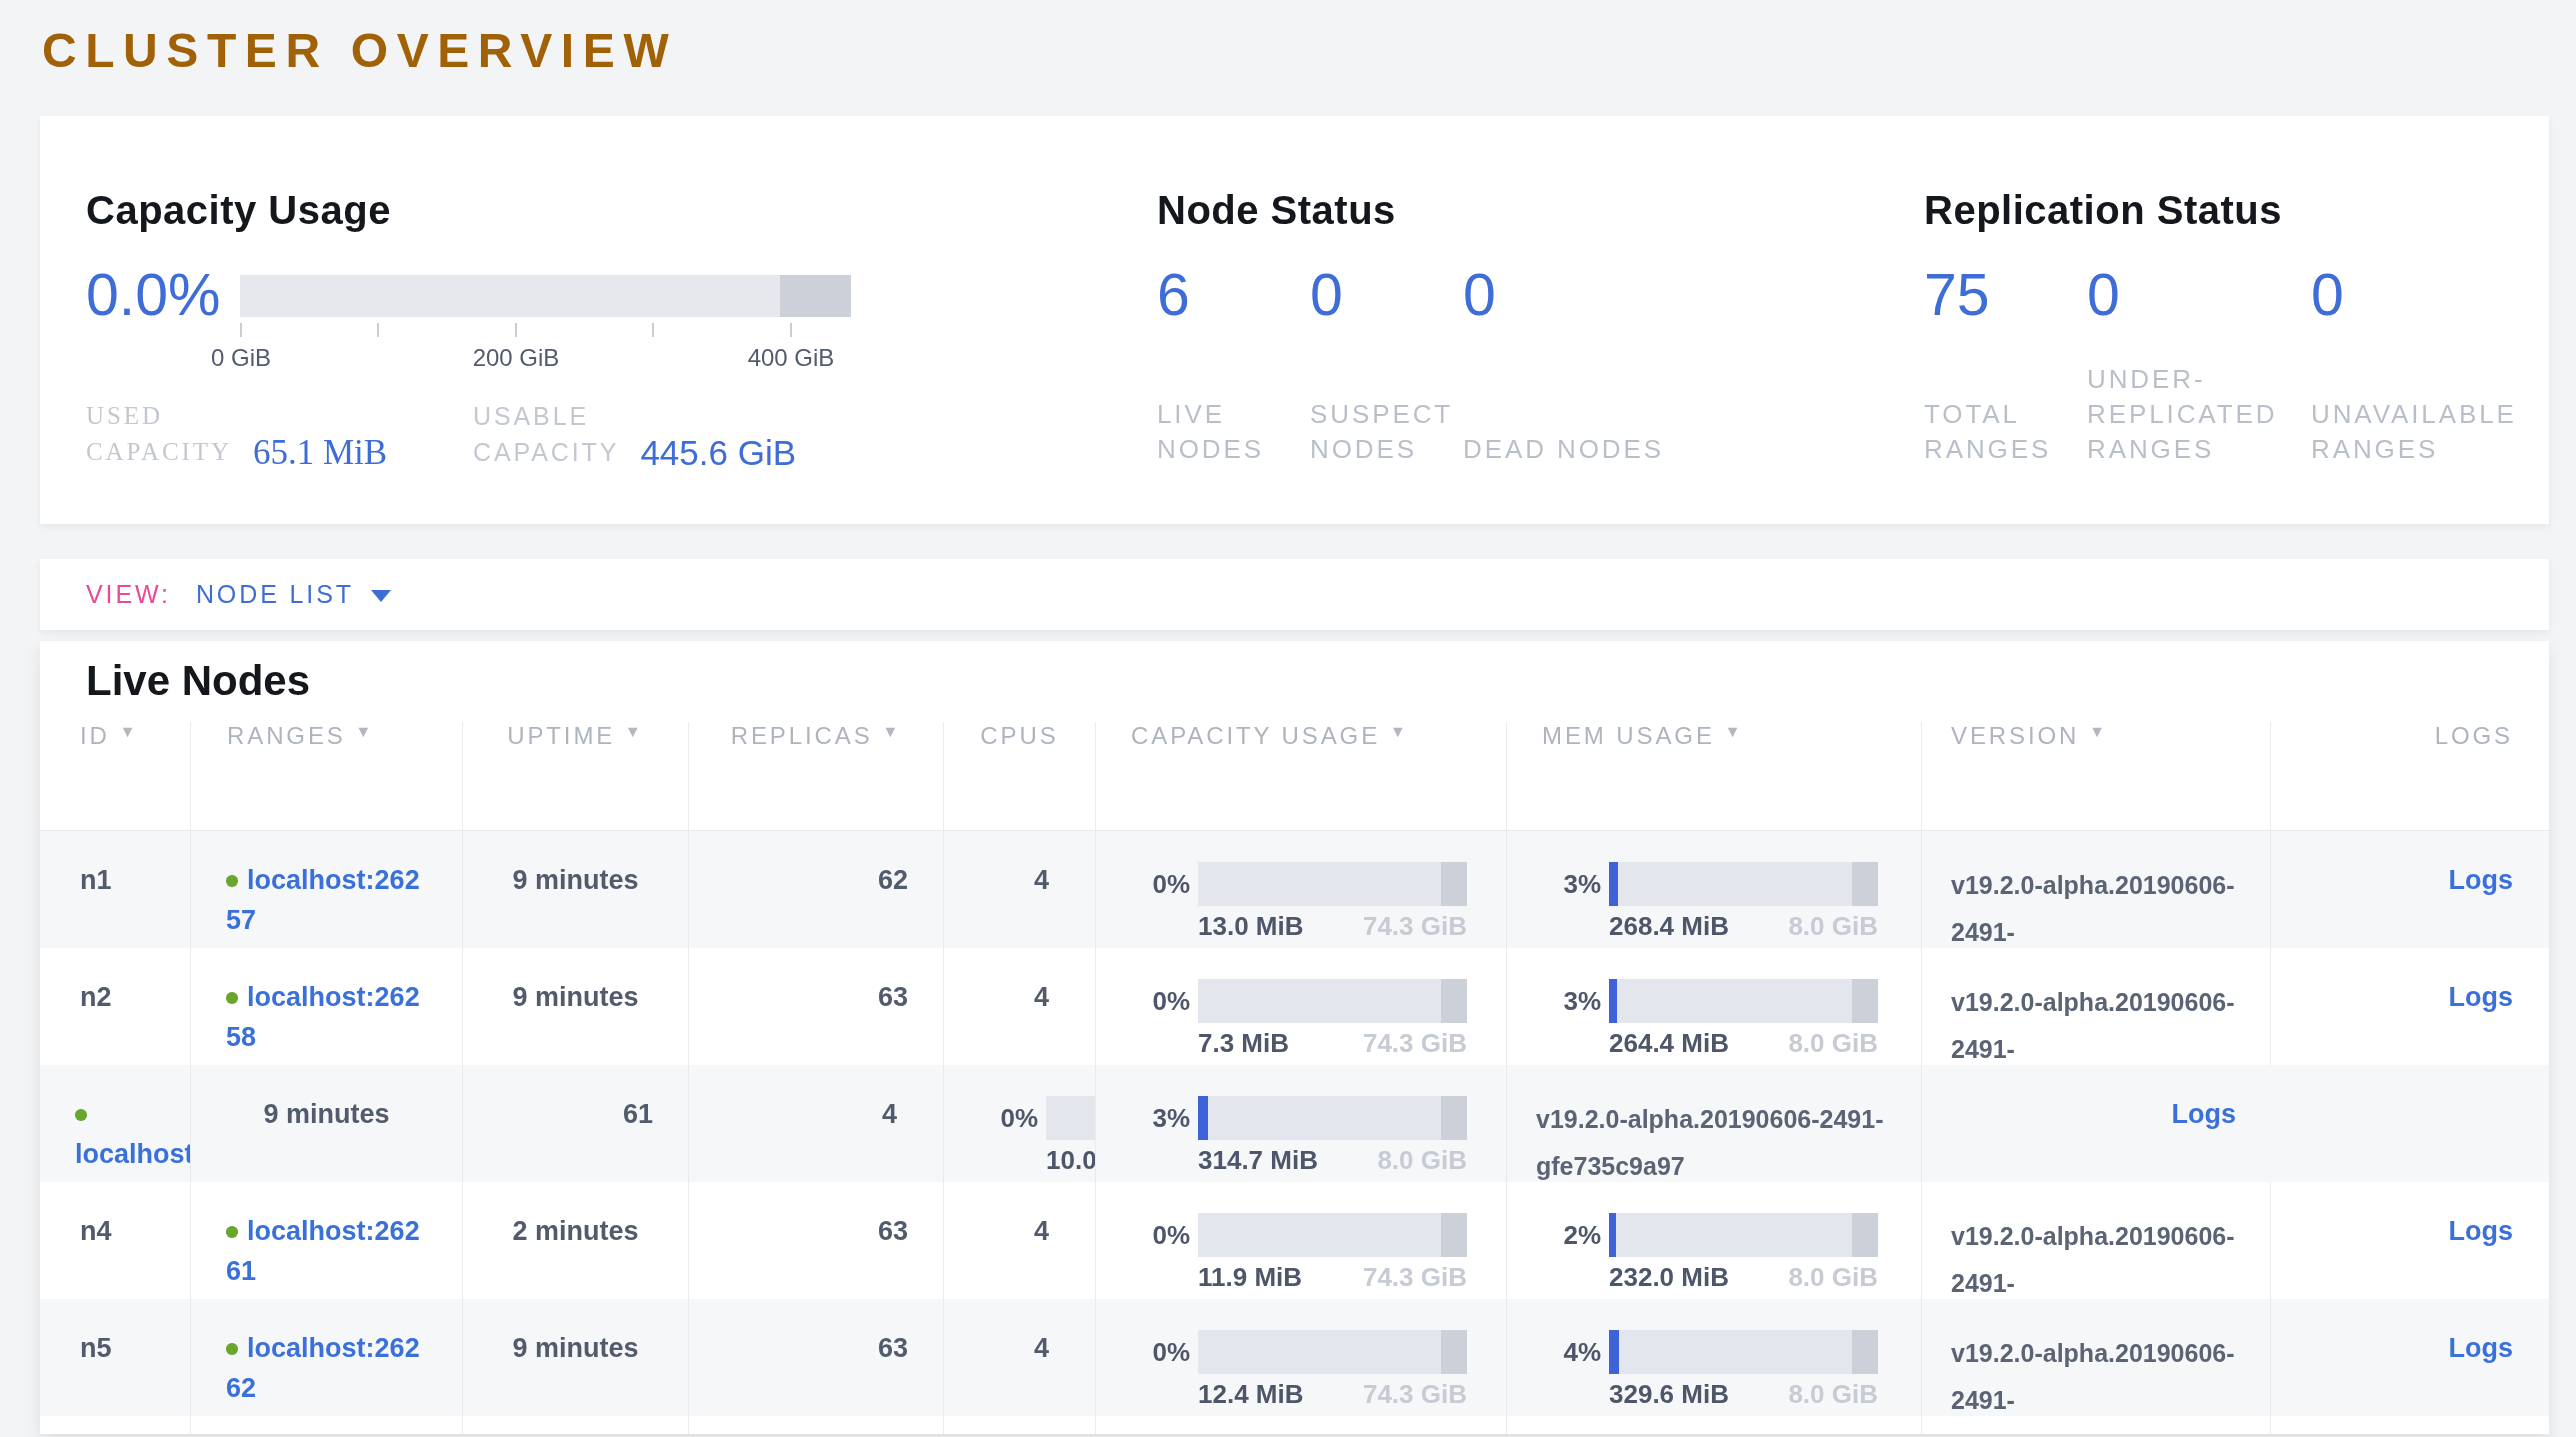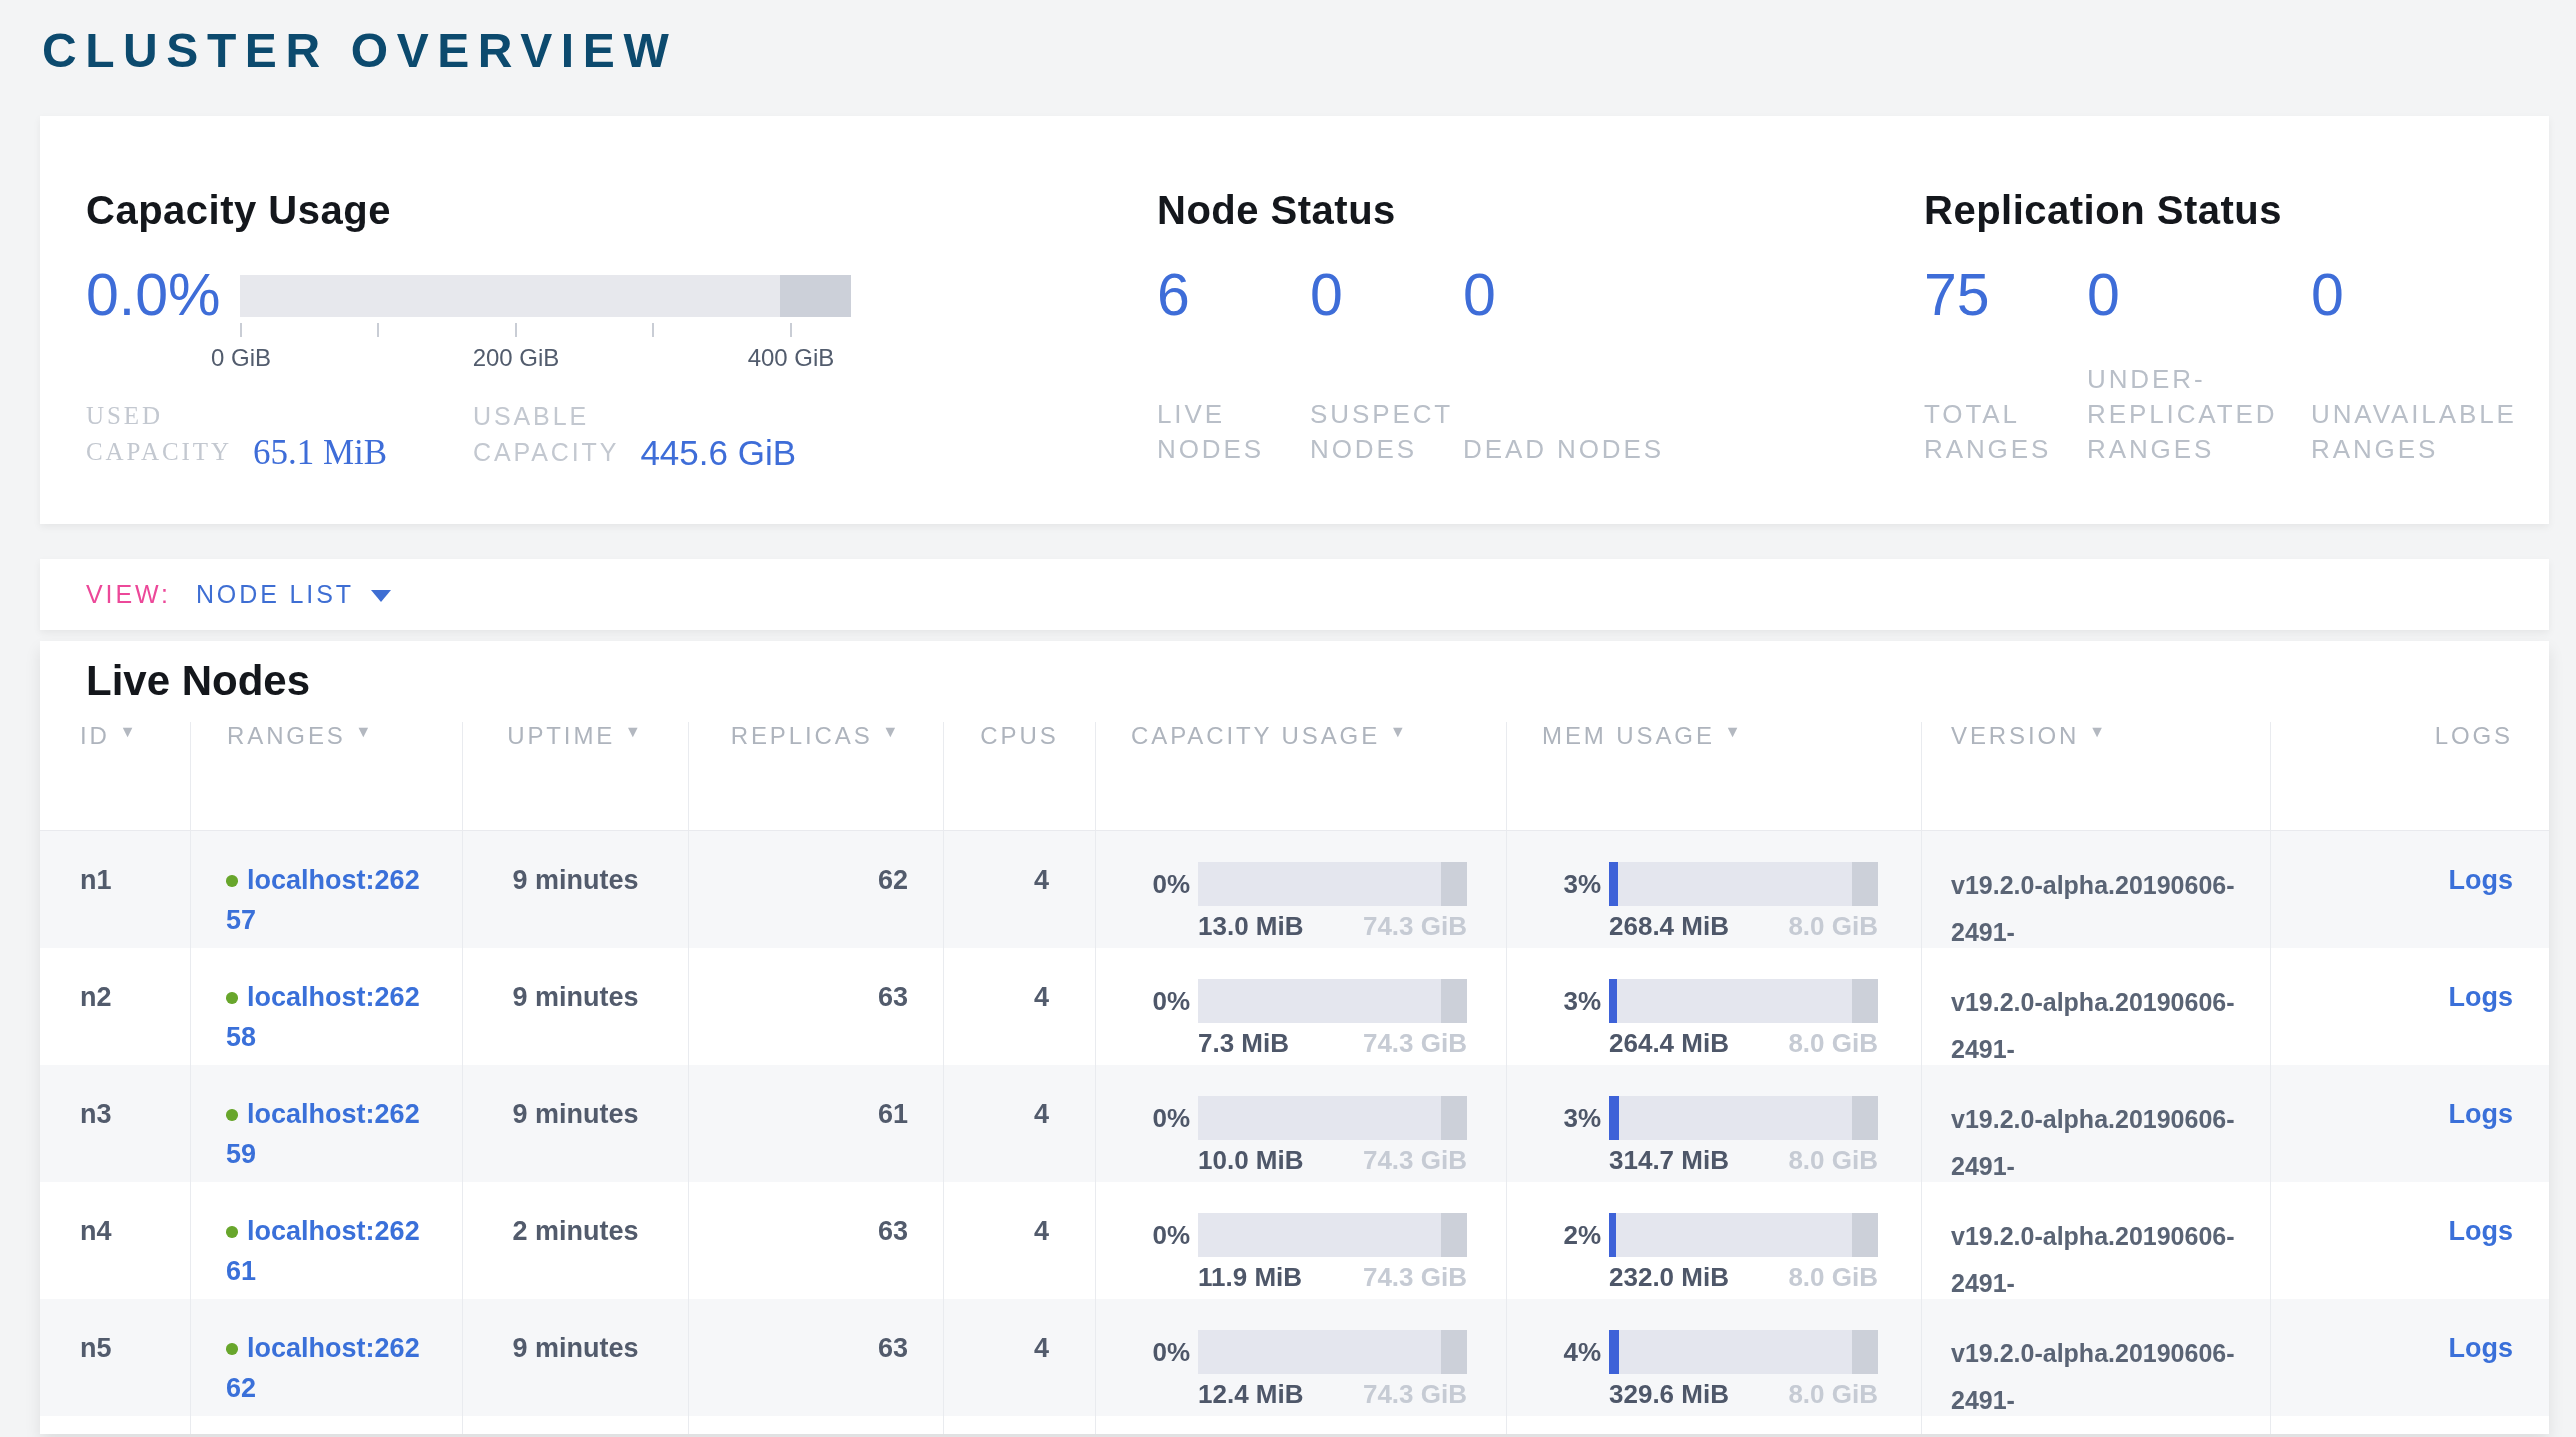--- a/index.html
+++ b/index.html
@@ -8,21 +8,21 @@
     background:#f3f4f5;
     font-family:"Liberation Sans", sans-serif;
     -webkit-font-smoothing:antialiased;
   }
   .content{padding:17px 27px 0 40px;}
 
   
   .page-title{
     margin:5.8px 0 38px 1.9px;
     font-size:48px;font-weight:700;letter-spacing:8.6px;
-    color:#0c4a6e;
+    color:#a16207;
   }
 
   
   .card{
     background:#ffffff;
     box-shadow:0 2.9px 7.7px rgba(0,0,0,0.06);
   }
   .summary-card{position:relative;height:408px;}
 
   .sec{position:absolute;top:71px;}
@@ -318,21 +318,20 @@
     </div>
     <div class="td c-version">
       <span>v19.2.0-alpha.20190606-2491-</span><span style="display:block">gfe735c9a97</span>
     </div>
     <div class="td c-logs">
       <a class="logs-link">Logs</a>
     </div>
   </div>
 
   <div class="grid-row tr">
-    <div class="td c-id">n3</div>
     <div class="td c-addr">
       <a class="addr-link"><span class="dot"></span><span>localhost:262</span><span class="addr-line2">59</span></a>
     </div>
     <div class="td c-uptime">9 minutes</div>
     <div class="td c-replicas">61</div>
     <div class="td c-cpus">4</div>
     <div class="td c-usage">
       <div class="u-top">
         <span class="u-pct">0%</span>
         <span class="cell-bar">

